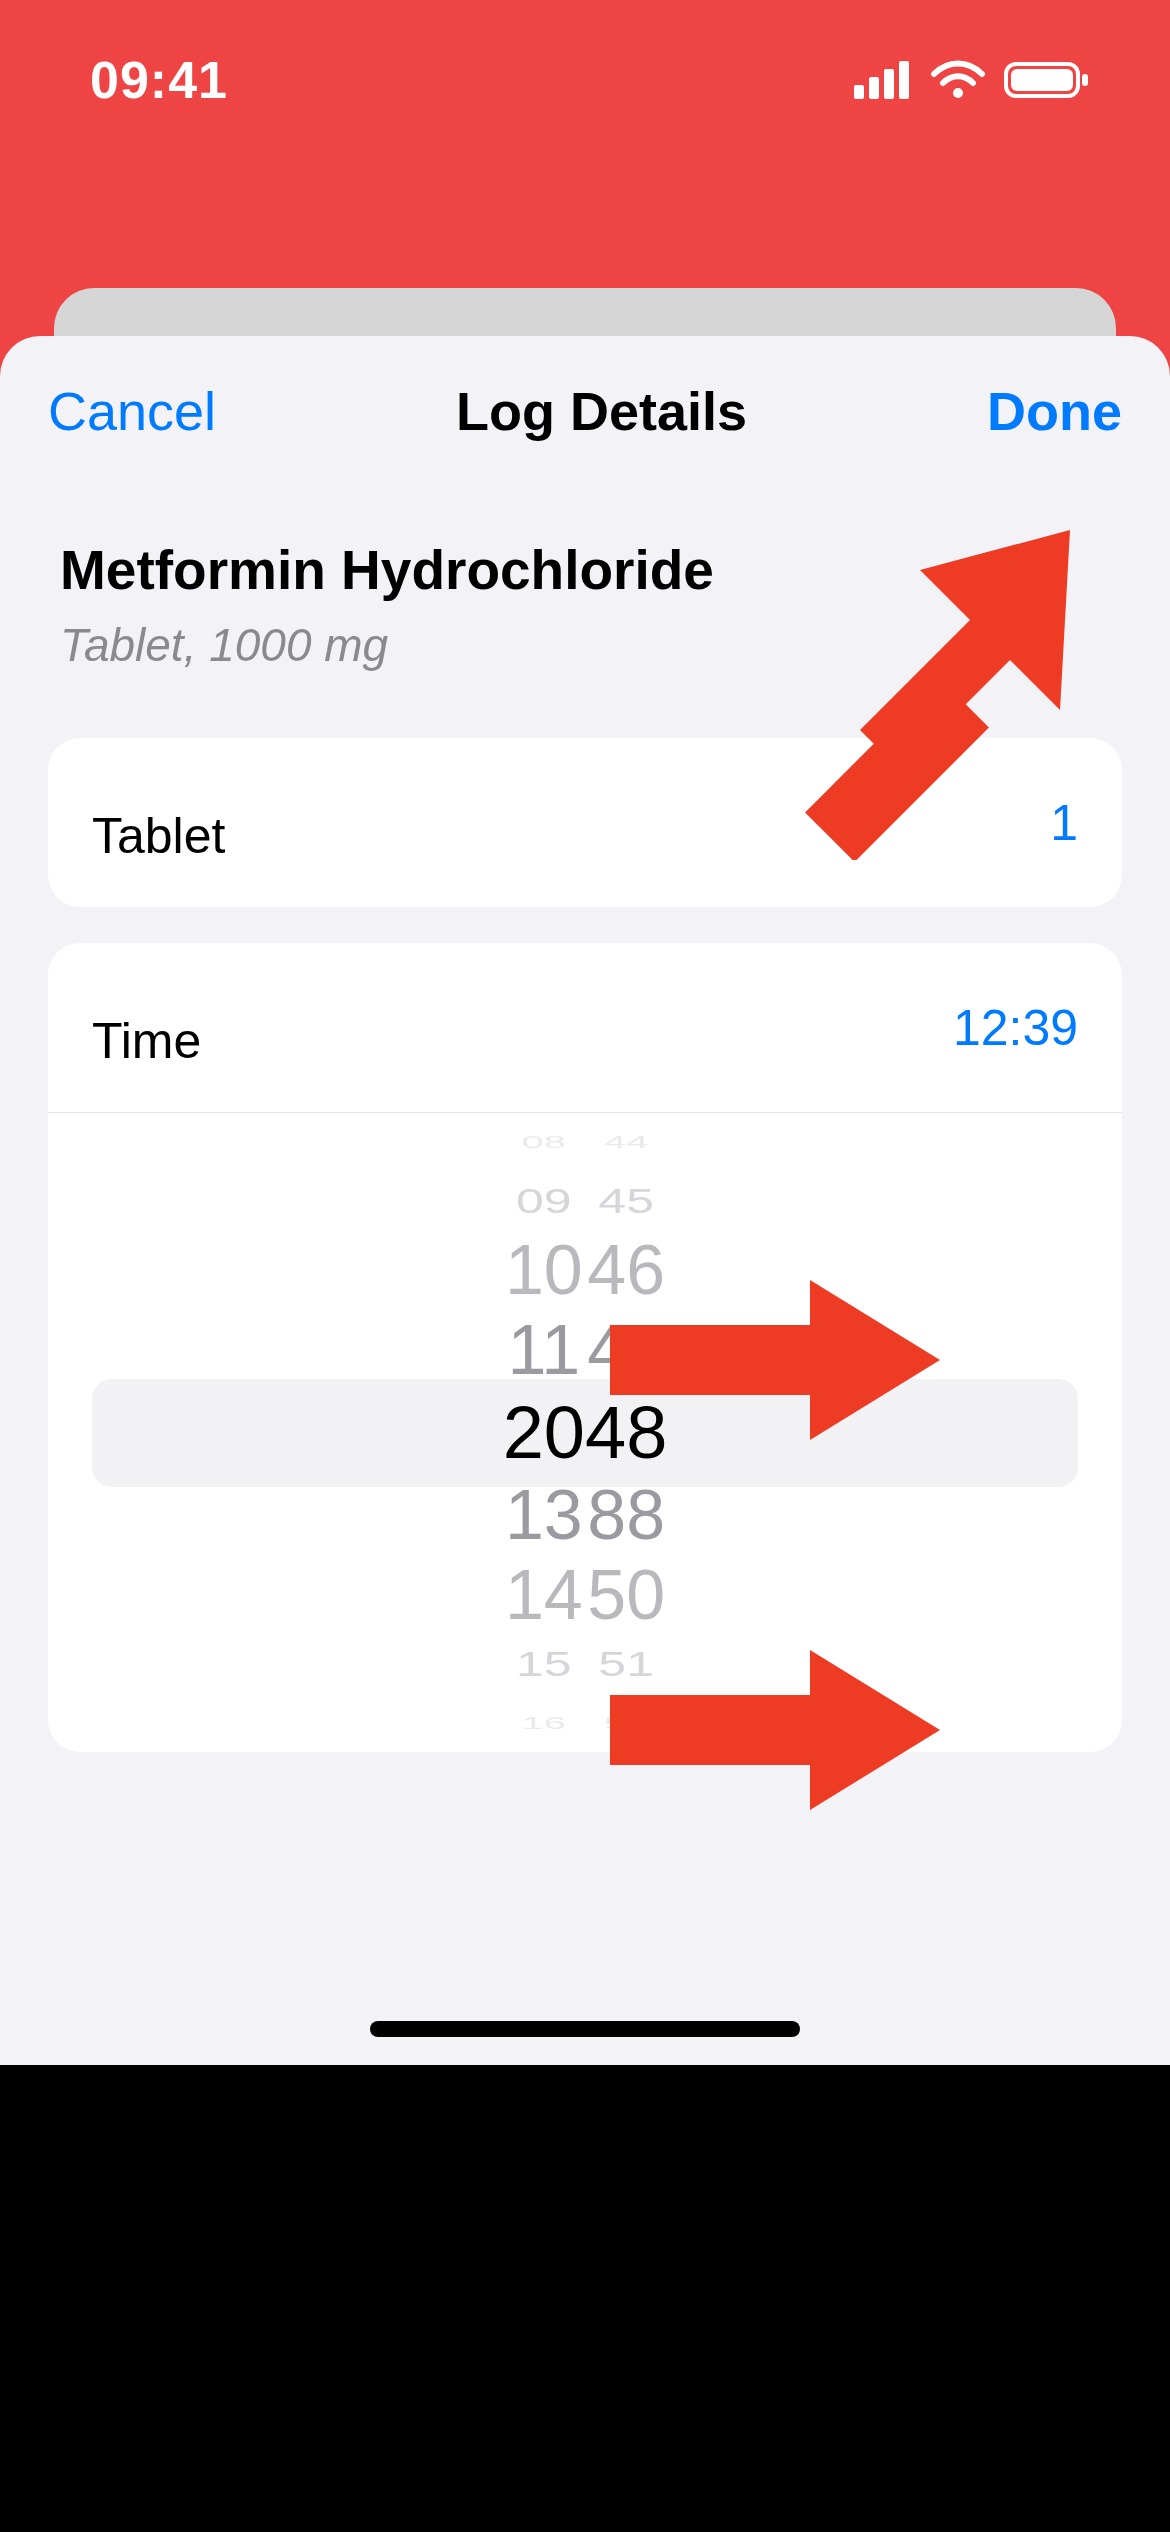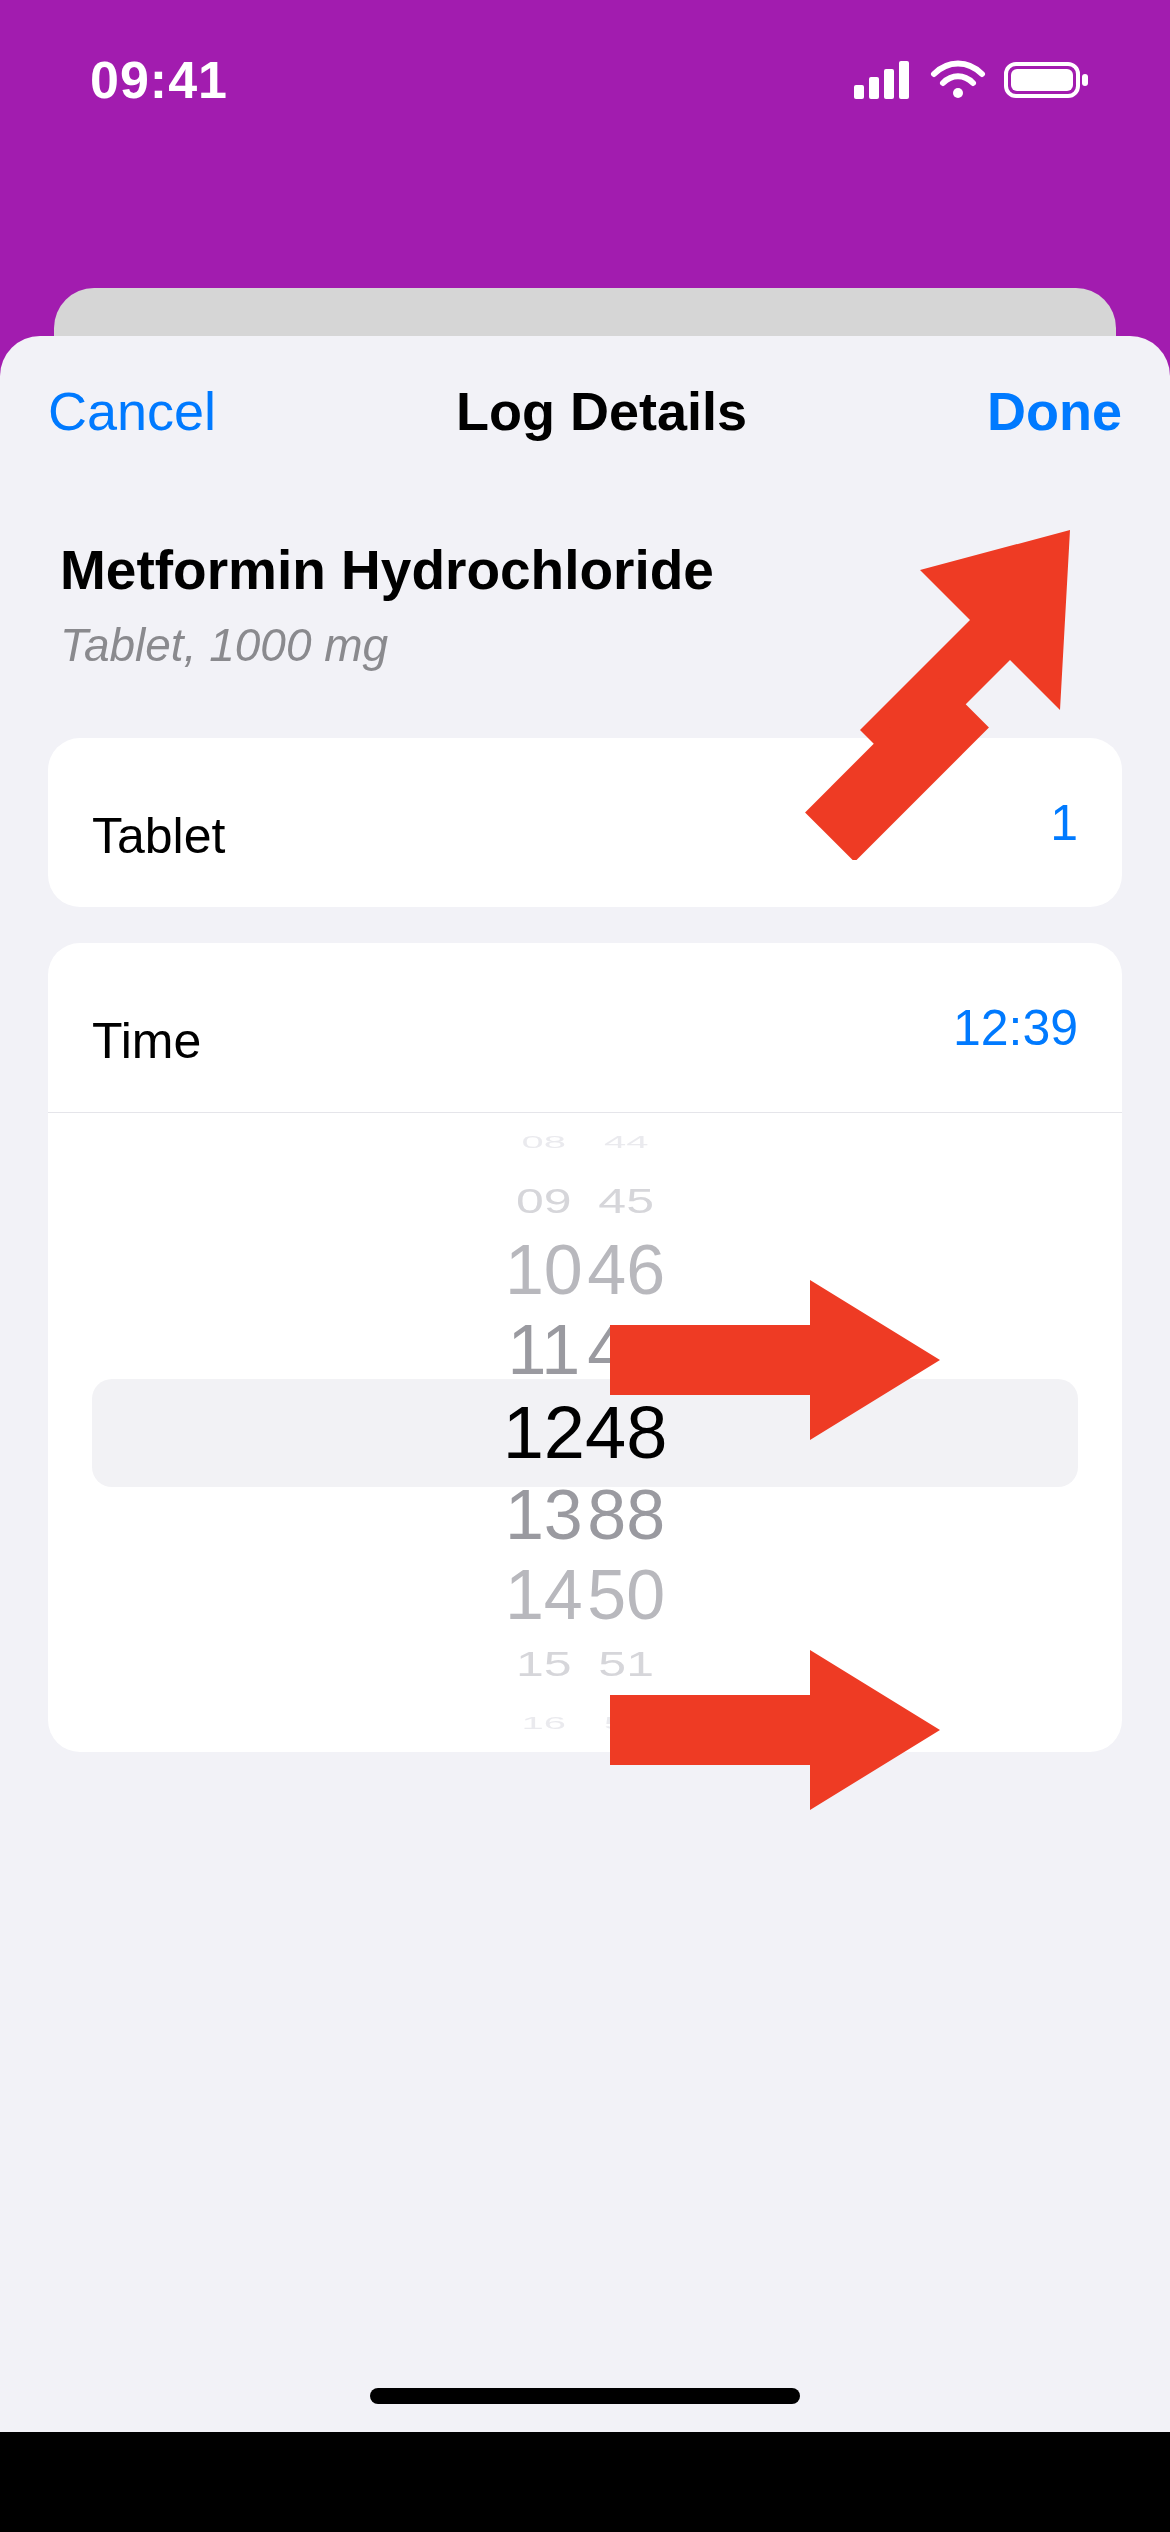--- a/index.html
+++ b/index.html
@@ -1,17 +1,17 @@
 <!DOCTYPE html>
 <html><head>
 <meta charset="utf-8">
 <style>
   * { box-sizing: border-box; margin: 0; padding: 0; }
   html, body { width: 1170px; height: 2532px; font-family: -apple-system, "SF Pro Text", "Helvetica Neue", Arial, sans-serif; background: #000; }
-  .screen { position: relative; width: 1170px; height: 2432px; background: #a21caf; overflow: hidden; }
+  .screen { position: relative; width: 1170px; height: 2065px; background: #ef4444; overflow: hidden; }
 
   
   .status-bar { position: absolute; top: 0; left: 0; right: 0; height: 160px; display: flex; align-items: center; justify-content: space-between; padding: 0 80px 0 90px; color: #fff; font-weight: 600; z-index: 20; }
   .status-time { font-size: 52px; letter-spacing: 1px; }
   .status-icons { display: flex; align-items: center; gap: 18px; }
   .status-icons svg { display: block; }
 
   
   .card-peek { position: absolute; top: 288px; left: 54px; right: 54px; height: 120px; background: #d6d6d6; border-radius: 40px 40px 0 0; z-index: 5; }
 
@@ -117,21 +117,21 @@
       </div>
 
       <div class="picker-wrap">
         <div class="picker-sel"></div>
         <div class="picker-cols">
           <div class="picker-col">
             <div class="picker-item edge">08</div>
             <div class="picker-item far">09</div>
             <div class="picker-item">10</div>
             <div class="picker-item near">11</div>
-            <div class="picker-item sel">12</div>
+            <div class="picker-item sel">20</div>
             <div class="picker-item near">13</div>
             <div class="picker-item">14</div>
             <div class="picker-item far">15</div>
             <div class="picker-item edge">16</div>
           </div>
           <div class="picker-col">
             <div class="picker-item edge">44</div>
             <div class="picker-item far">45</div>
             <div class="picker-item">46</div>
             <div class="picker-item near">47</div>

